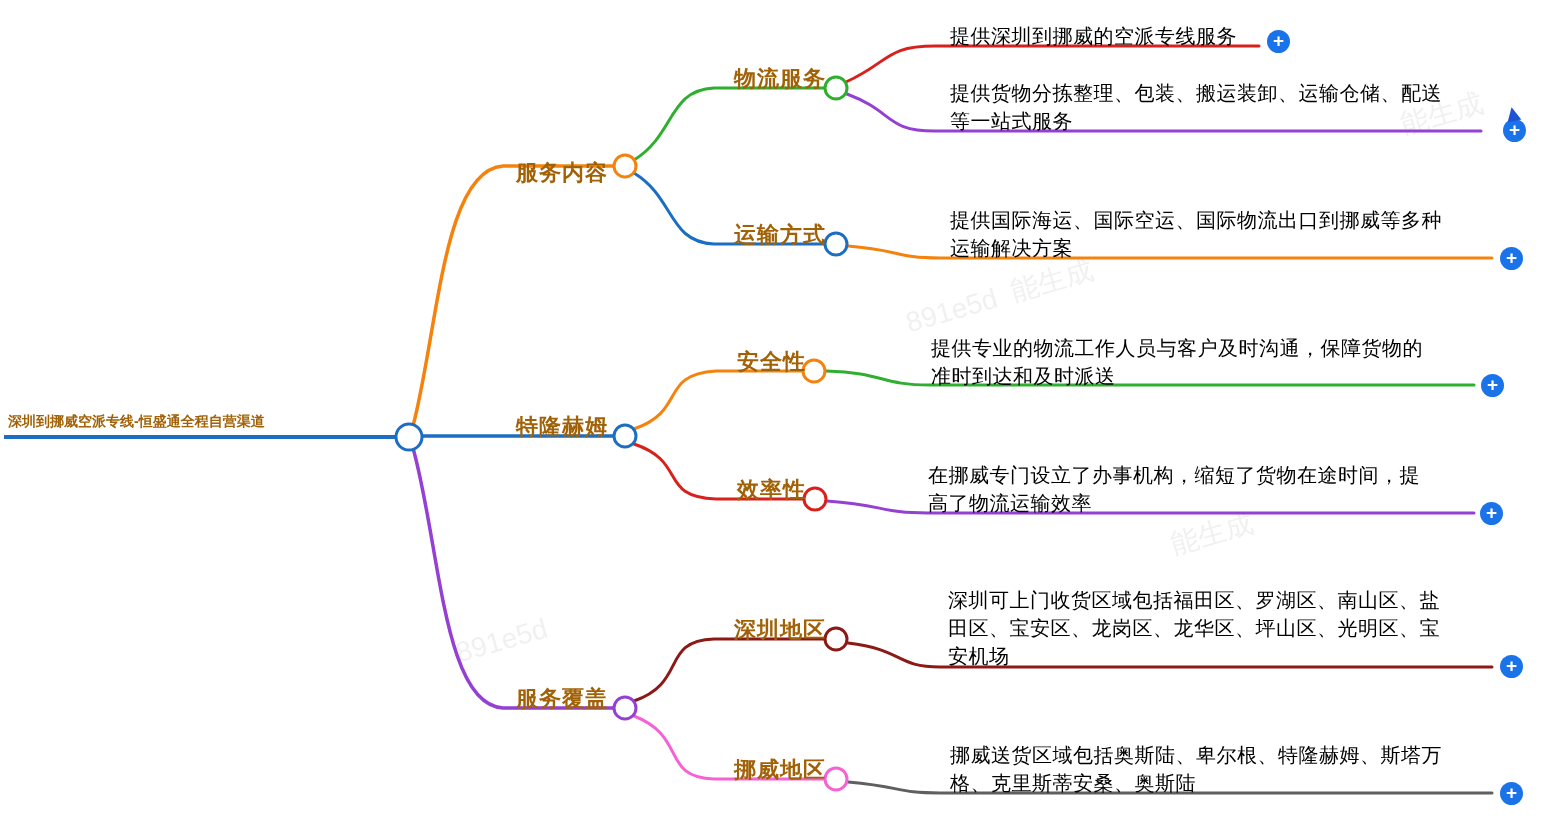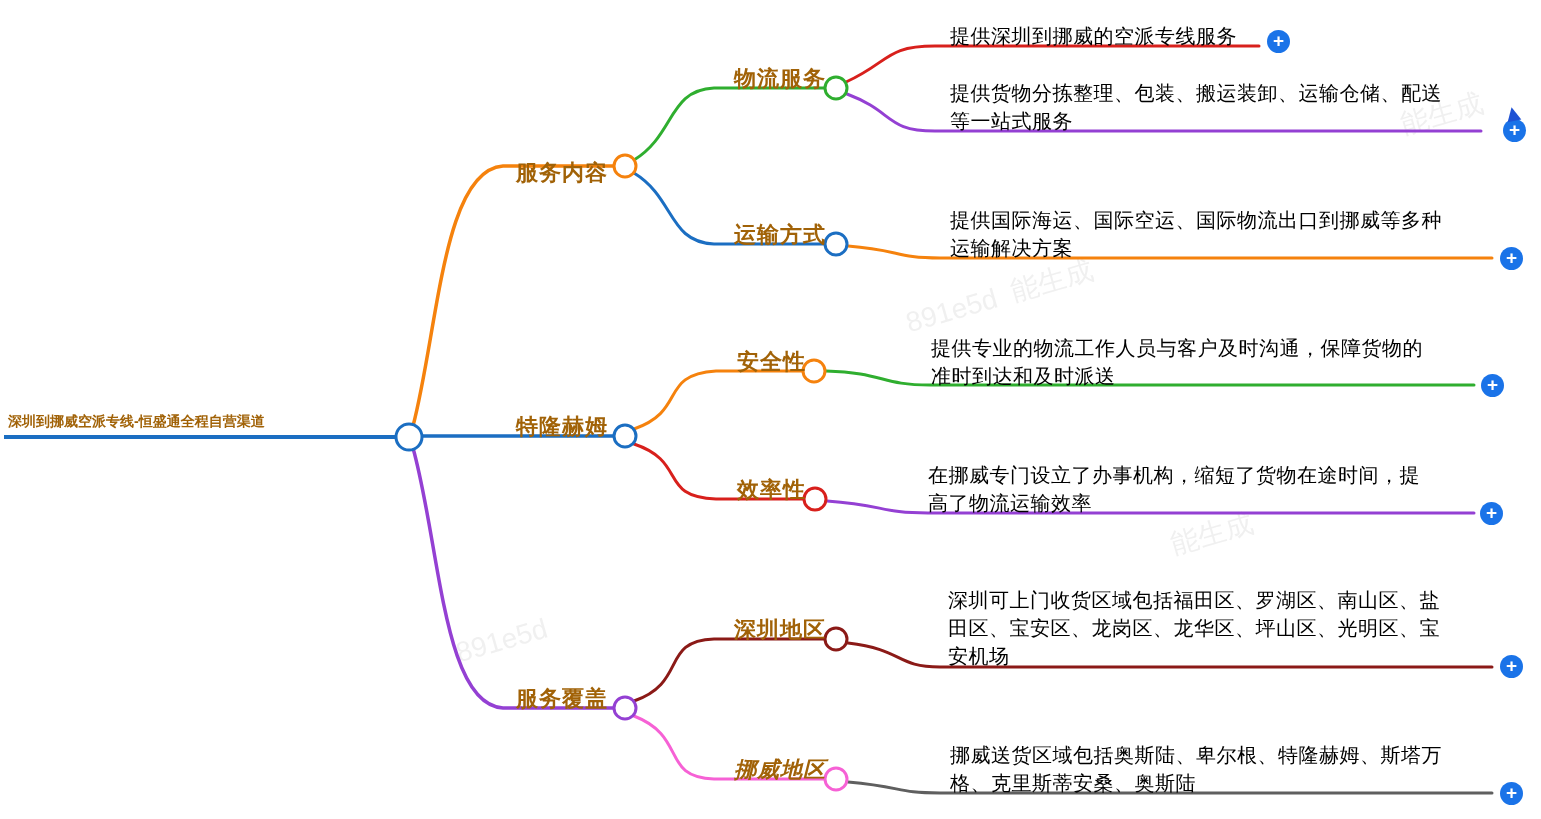--- a/index.html
+++ b/index.html
@@ -123,21 +123,21 @@
 
   <div class="node-label" style="left:516px;top:142px;margin-top:16px;">服务内容</div>
   <div class="node-label" style="left:516px;top:412px;">特隆赫姆</div>
   <div class="node-label" style="left:516px;top:684px;">服务覆盖</div>
 
   <div class="node-label" style="left:734px;top:64px;">物流服务</div>
   <div class="node-label" style="left:734px;top:220px;">运输方式</div>
   <div class="node-label" style="left:737px;top:347px;">安全性</div>
   <div class="node-label" style="left:737px;top:475px;">效率性</div>
   <div class="node-label" style="left:734px;top:615px;font-family:Liberation Mono, monospace;">深圳地区</div>
-  <div class="node-label" style="left:734px;top:755px;font-style:italic;">挪威地区</div>
+  <div class="node-label" style="left:734px;top:755px;">挪威地区</div>
 
   <div class="leaf-text leaf-single" style="left:950px;top:22px;">提供深圳到挪威的空派专线服务</div>
   <div class="leaf-text" style="left:950px;top:79px;">提供货物分拣整理、包装、搬运装卸、运输仓储、配送等一站式服务</div>
   <div class="leaf-text" style="left:950px;top:206px;">提供国际海运、国际空运、国际物流出口到挪威等多种运输解决方案</div>
   <div class="leaf-text" style="left:931px;top:334px;">提供专业的物流工作人员与客户及时沟通，保障货物的准时到达和及时派送</div>
   <div class="leaf-text" style="left:928px;top:461px;">在挪威专门设立了办事机构，缩短了货物在途时间，提高了物流运输效率</div>
   <div class="leaf-text" style="left:950px;top:741px;">挪威送货区域包括奥斯陆、卑尔根、特隆赫姆、斯塔万格、克里斯蒂安桑、奥斯陆</div>
   <div class="leaf-text" style="left:948px;top:586px;">深圳可上门收货区域包括福田区、罗湖区、南山区、盐田区、宝安区、龙岗区、龙华区、坪山区、光明区、宝安机场</div>
 
   <div class="plus-btn" style="left: 1267px; top: 30px; background-color: rgb(26, 115, 232);">+</div>

